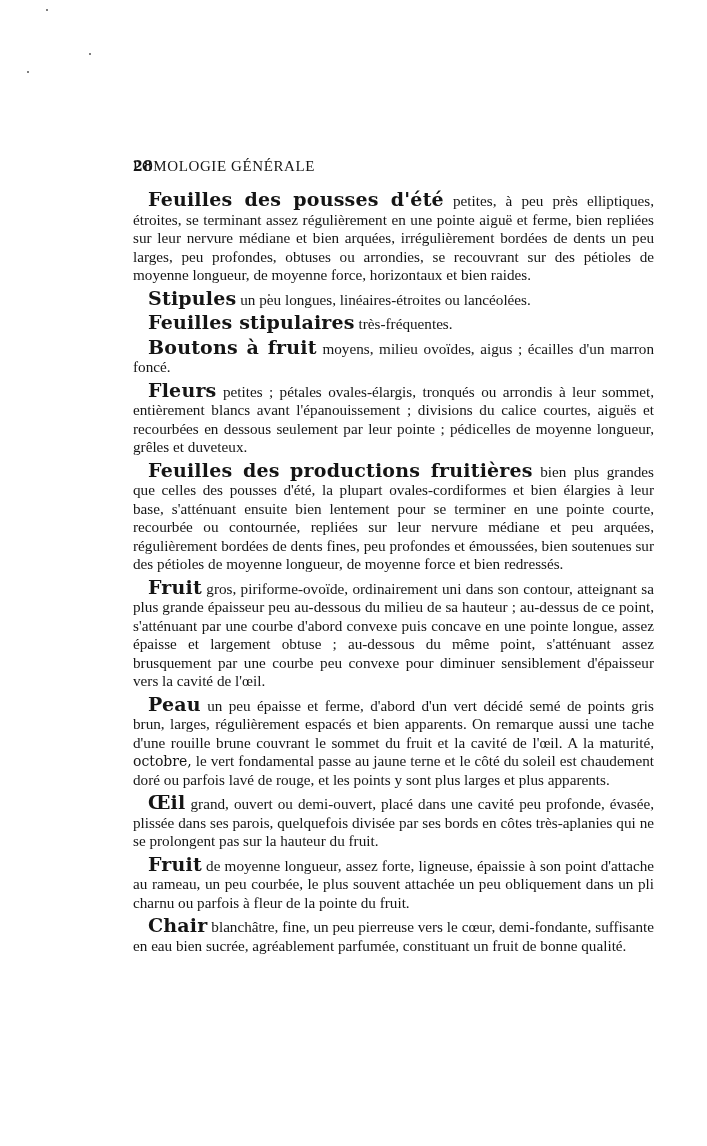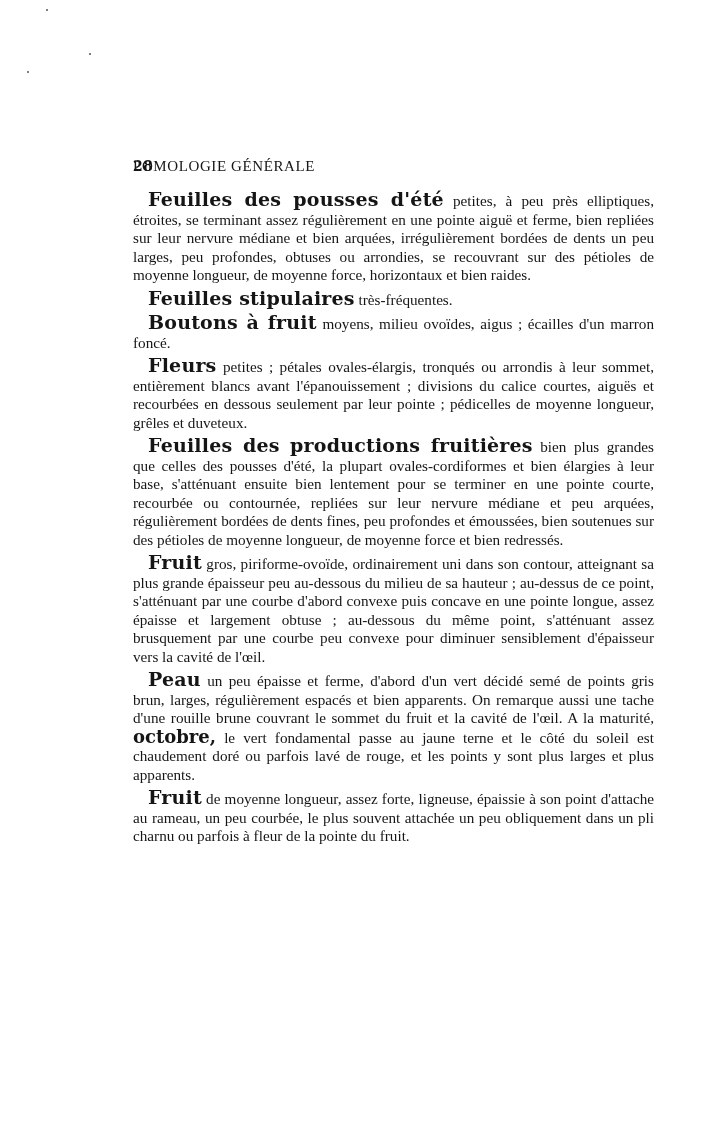--- a/index.html
+++ b/index.html
@@ -47,22 +47,22 @@
     hyphens: manual;
   }
   .term {
     font-family: "DejaVu Serif", serif;
     font-weight: bold;
     font-size: 19px;
     letter-spacing: 0.2px;
   }
   .inline-bold {
     font-family: "DejaVu Serif", serif;
-    font-weight: bold;
-    font-size: 18px;
+    font-weight: normal;
+    font-size: 14px;
   }
   .speck {
     position: absolute;
     width: 2px; height: 2px;
     background: #555;
     border-radius: 50%;
   }
 </style>
 </head>
 <body>
@@ -74,31 +74,34 @@
 
 <div class="page">
   <div class="running-head">
     <span class="page-number">28</span>
     <span class="running-title">POMOLOGIE GÉNÉRALE</span>
   </div>
 
   <div class="body-text">
     <p class="para"><span class="term">Feuilles des pousses d'été</span><span> petites, à peu près elliptiques, étroites, se terminant assez régulièrement en une pointe aiguë et ferme, bien repliées sur leur nervure médiane et bien arquées, irrégulièrement bordées de dents un peu larges, peu profondes, obtuses ou arrondies, se recouvrant sur des pétioles de moyenne longueur, de moyenne force, horizontaux et bien raides.</span></p>
 
+    <p class="para"><span class="term">Stipules</span><span> un peu longues, linéaires-étroites ou lancéolées.</span></p>
 
     <p class="para"><span class="term">Feuilles stipulaires</span><span> très-fréquentes.</span></p>
 
     <p class="para"><span class="term">Boutons à fruit</span><span> moyens, milieu ovoïdes, aigus ; écailles d'un marron foncé.</span></p>
 
     <p class="para"><span class="term">Fleurs</span><span> petites ; pétales ovales-élargis, tronqués ou arrondis à leur sommet, entièrement blancs avant l'épanouissement ; divisions du calice courtes, aiguës et recourbées en dessous seulement par leur pointe ; pédicelles de moyenne longueur, grêles et duveteux.</span></p>
 
     <p class="para"><span class="term">Feuilles des productions fruitières</span><span> bien plus grandes que celles des pousses d'été, la plupart ovales-cordiformes et bien élargies à leur base, s'atténuant ensuite bien lentement pour se terminer en une pointe courte, recourbée ou contournée, repliées sur leur nervure médiane et peu arquées, régulièrement bordées de dents fines, peu profondes et émoussées, bien soutenues sur des pétioles de moyenne longueur, de moyenne force et bien redressés.</span></p>
 
 
     <p class="para"><span class="term">Fruit</span><span> gros, piriforme-ovoïde, ordinairement uni dans son contour, atteignant sa plus grande épaisseur peu au-dessous du milieu de sa hauteur ; au-dessus de ce point, s'atténuant par une courbe d'abord convexe puis concave en une pointe longue, assez épaisse et largement obtuse ; au-dessous du même point, s'atténuant assez brusquement par une courbe peu convexe pour diminuer sensiblement d'épaisseur vers la cavité de l'œil.</span></p>
 
     <p class="para"><span class="term">Peau</span><span> un peu épaisse et ferme, d'abord d'un vert décidé semé de points gris brun, larges, régulièrement espacés et bien apparents. On remarque aussi une tache d'une rouille brune couvrant le sommet du fruit et la cavité de l'œil. A la maturité, </span><span class="inline-bold">octobre,</span><span> le vert fondamental passe au jaune terne et le côté du soleil est chaudement doré ou parfois lavé de rouge, et les points y sont plus larges et plus apparents.</span></p>
 
+    <p class="para"><span class="term">Œil</span><span> grand, ouvert ou demi-ouvert, placé dans une cavité peu profonde, évasée, plissée dans ses parois, quelquefois divisée par ses bords en côtes très-aplanies qui ne se prolongent pas sur la hauteur du fruit.</span></p>
 
     <p class="para"><span class="term">Fruit</span><span> de moyenne longueur, assez forte, ligneuse, épaissie à son point d'attache au rameau, un peu courbée, le plus souvent attachée un peu obliquement dans un pli charnu ou parfois à fleur de la pointe du fruit.</span></p>
 
+    <p class="para"><span class="term">Chair</span><span> blanchâtre, fine, un peu pierreuse vers le cœur, demi-fondante, suffisante en eau bien sucrée, agréablement parfumée, constituant un fruit de bonne qualité.</span></p>
   </div>
 </div>
 
 </body></html>

